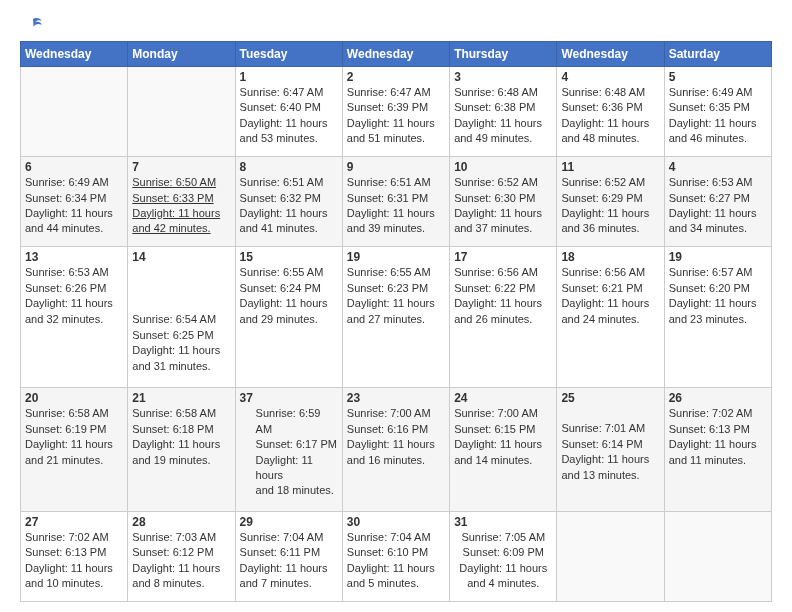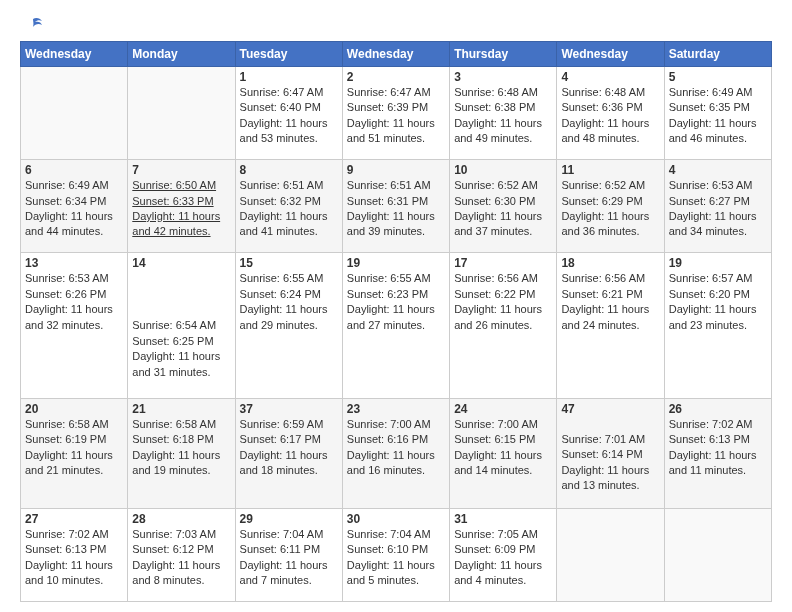--- a/index.html
+++ b/index.html
@@ -272,41 +272,41 @@
           </td>
           <td>
             <span class="day-num">21</span>
             <div class="day-info" style="white-space: pre-line;">Sunrise: 6:58 AM
 Sunset: 6:18 PM
 Daylight: 11 hours
 and 19 minutes.</div>
           </td>
           <td>
             <span class="day-num">37</span>
-            <div class="day-info" style="white-space: pre-line;">Sunrise: 6:59 AM
+            <div class="day-info" style="white-space: pre-line; margin-left: 16px;">Sunrise: 6:59 AM
 Sunset: 6:17 PM
 Daylight: 11 hours
 and 18 minutes.</div>
           </td>
           <td>
             <span class="day-num">23</span>
             <div class="day-info" style="white-space: pre-line;">Sunrise: 7:00 AM
 Sunset: 6:16 PM
 Daylight: 11 hours
 and 16 minutes.</div>
           </td>
           <td>
             <span class="day-num">24</span>
             <div class="day-info" style="white-space: pre-line;">Sunrise: 7:00 AM
 Sunset: 6:15 PM
 Daylight: 11 hours
 and 14 minutes.</div>
           </td>
           <td>
-            <span class="day-num">47</span>
+            <span class="day-num">25</span>
             <div class="day-info" style="white-space: pre-line; margin-top: 16px;">Sunrise: 7:01 AM
 Sunset: 6:14 PM
 Daylight: 11 hours
 and 13 minutes.</div>
           </td>
           <td>
             <span class="day-num">26</span>
             <div class="day-info" style="white-space: pre-line;">Sunrise: 7:02 AM
 Sunset: 6:13 PM
 Daylight: 11 hours
@@ -337,21 +337,21 @@
           </td>
           <td>
             <span class="day-num">30</span>
             <div class="day-info" style="white-space: pre-line;">Sunrise: 7:04 AM
 Sunset: 6:10 PM
 Daylight: 11 hours
 and 5 minutes.</div>
           </td>
           <td>
             <span class="day-num">31</span>
-            <div class="day-info" style="white-space: pre-line;">Sunrise: 7:05 AM
+            <div class="day-info" style="white-space: pre-line; text-align: center;">Sunrise: 7:05 AM
 Sunset: 6:09 PM
 Daylight: 11 hours
 and 4 minutes.</div>
           </td>
           <td class="empty-cell"></td>
           <td class="empty-cell"></td>
         </tr>
       </tbody>
   </table>
 </div>

